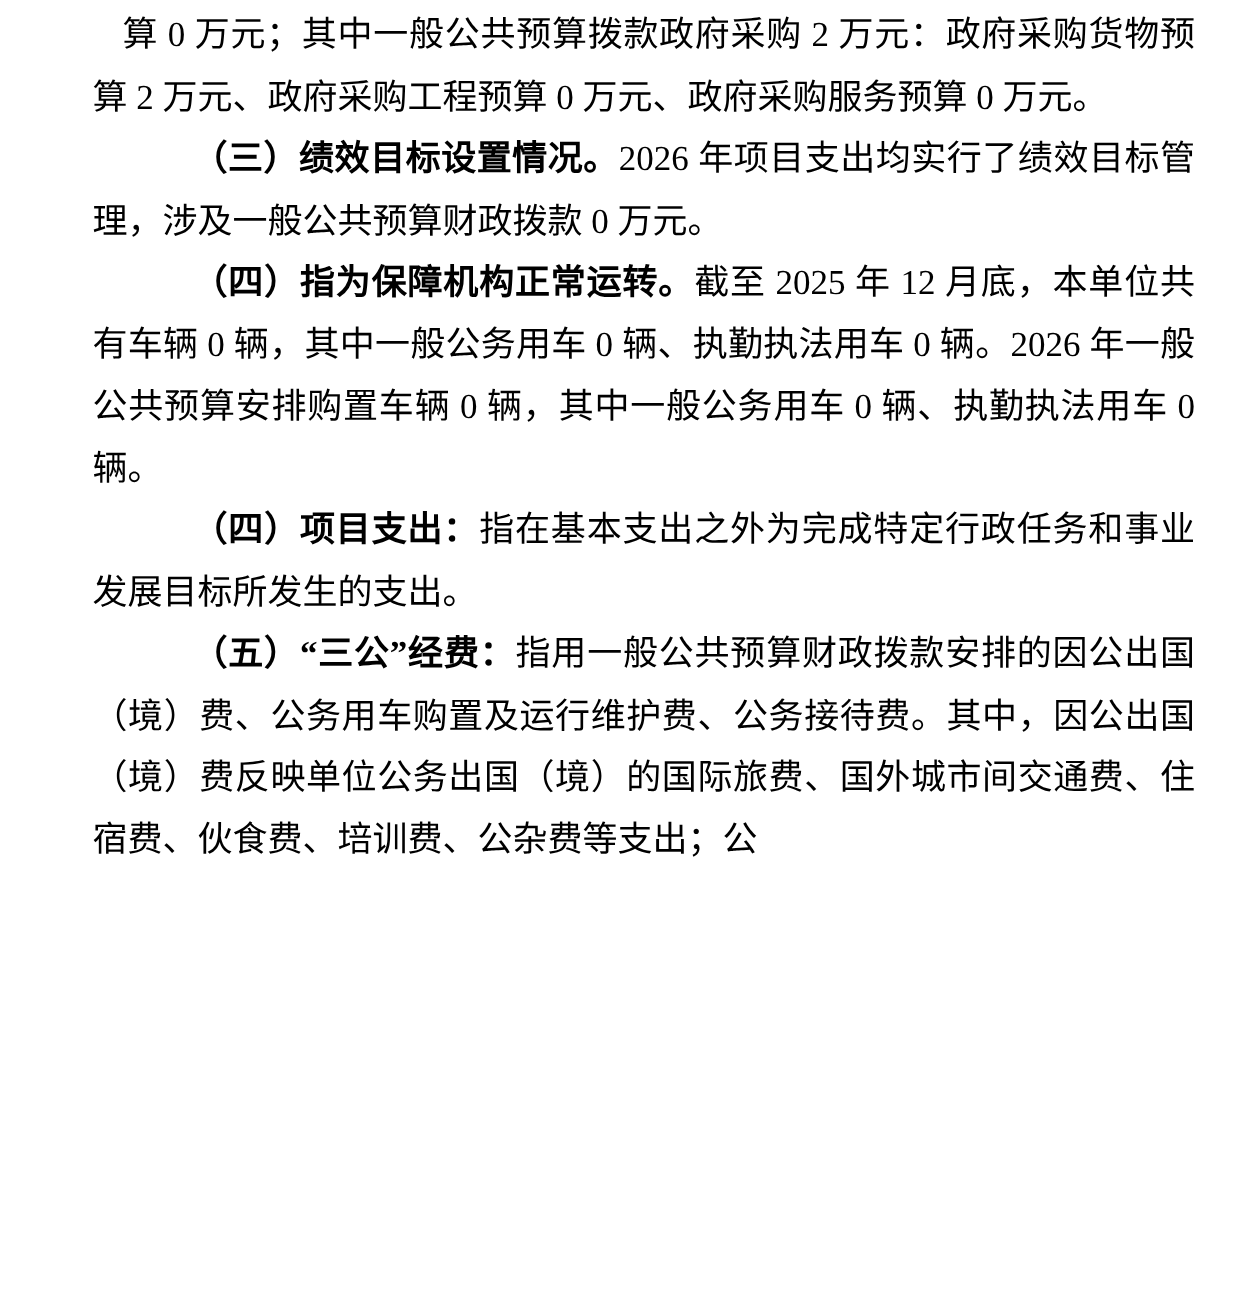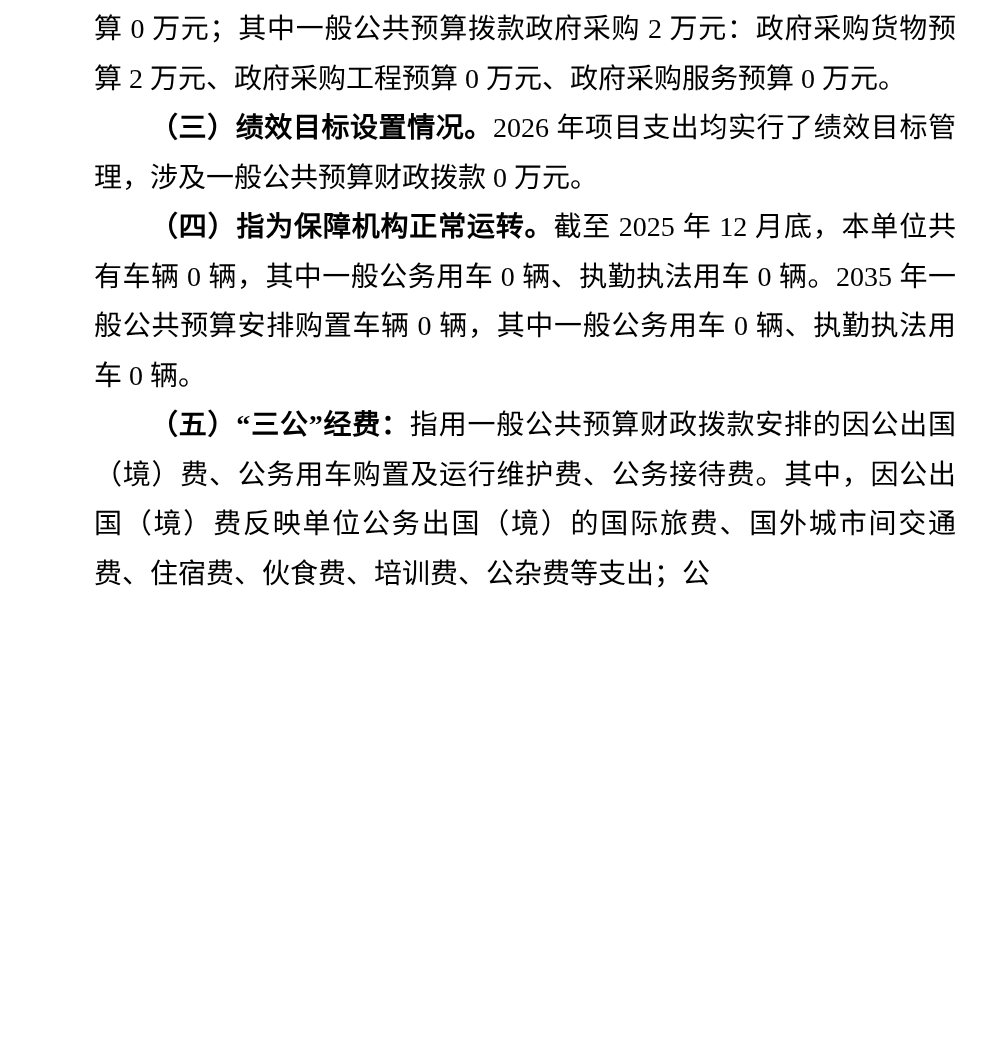--- a/index.html
+++ b/index.html
@@ -9,57 +9,59 @@
   }
   body {
     width: 1000px;
     height: 1042px;
     overflow: hidden;
   }
   .page {
     box-sizing: border-box;
     width: 1000px;
     height: 1042px;
-    padding: 4px 44px 0 94px;
+    padding: 4px 44px 0 74px;
     background: #ffffff;
     color: #000000;
     font-family: "Liberation Serif", "DejaVu Serif", serif;
     font-size: 28px;
     line-height: 49.5px;
     text-align: justify;
   }
   .para {
     margin: 0;
     padding: 0;
   }
   .indent {
     text-indent: 2em;
   }
   .lead {
     font-weight: 700;
+    margin-left: 24px;
   }
   .rest {
     font-weight: 400;
   }
   .heading .lead {
     font-family: "Liberation Sans", "DejaVu Sans", sans-serif;
     font-weight: 700;
   }
 </style>
 </head>
 <body>
 
 <div class="page">
 
   <p class="para"><span class="lead"></span><span class="rest">算 0 万元；其中一般公共预算拨款政府采购 2 万元：政府采购货物预算 2 万元、政府采购工程预算 0 万元、政府采购服务预算 0 万元。</span></p>
 
   <p class="para indent"><span class="lead">（三）绩效目标设置情况。</span><span class="rest">2026 年项目支出均实行了绩效目标管理，涉及一般公共预算财政拨款 0 万元。</span></p>
 
-  <p class="para indent"><span class="lead">（四）指为保障机构正常运转。</span><span class="rest">截至 2025 年 12 月底，本单位共有车辆 0 辆，其中一般公务用车 0 辆、执勤执法用车 0 辆。2035 年一般公共预算安排购置车辆 0 辆，其中一般公务用车 0 辆、执勤执法用车 0 辆。</span></p>
+  <p class="para indent"><span class="lead">（四）指为保障机构正常运转。</span><span class="rest">截至 2025 年 12 月底，本单位共有车辆 0 辆，其中一般公务用车 0 辆、执勤执法用车 0 辆。2026 年一般公共预算安排购置车辆 0 辆，其中一般公务用车 0 辆、执勤执法用车 0 辆。</span></p>
 
 
 
 
 
+  <p class="para indent"><span class="lead">（四）项目支出：</span><span class="rest">指在基本支出之外为完成特定行政任务和事业发展目标所发生的支出。</span></p>
 
   <p class="para indent"><span class="lead">（五）“三公”经费：</span><span class="rest">指用一般公共预算财政拨款安排的因公出国（境）费、公务用车购置及运行维护费、公务接待费。其中，因公出国（境）费反映单位公务出国（境）的国际旅费、国外城市间交通费、住宿费、伙食费、培训费、公杂费等支出；公</span></p>
 
 </div>
 
 </body></html>

